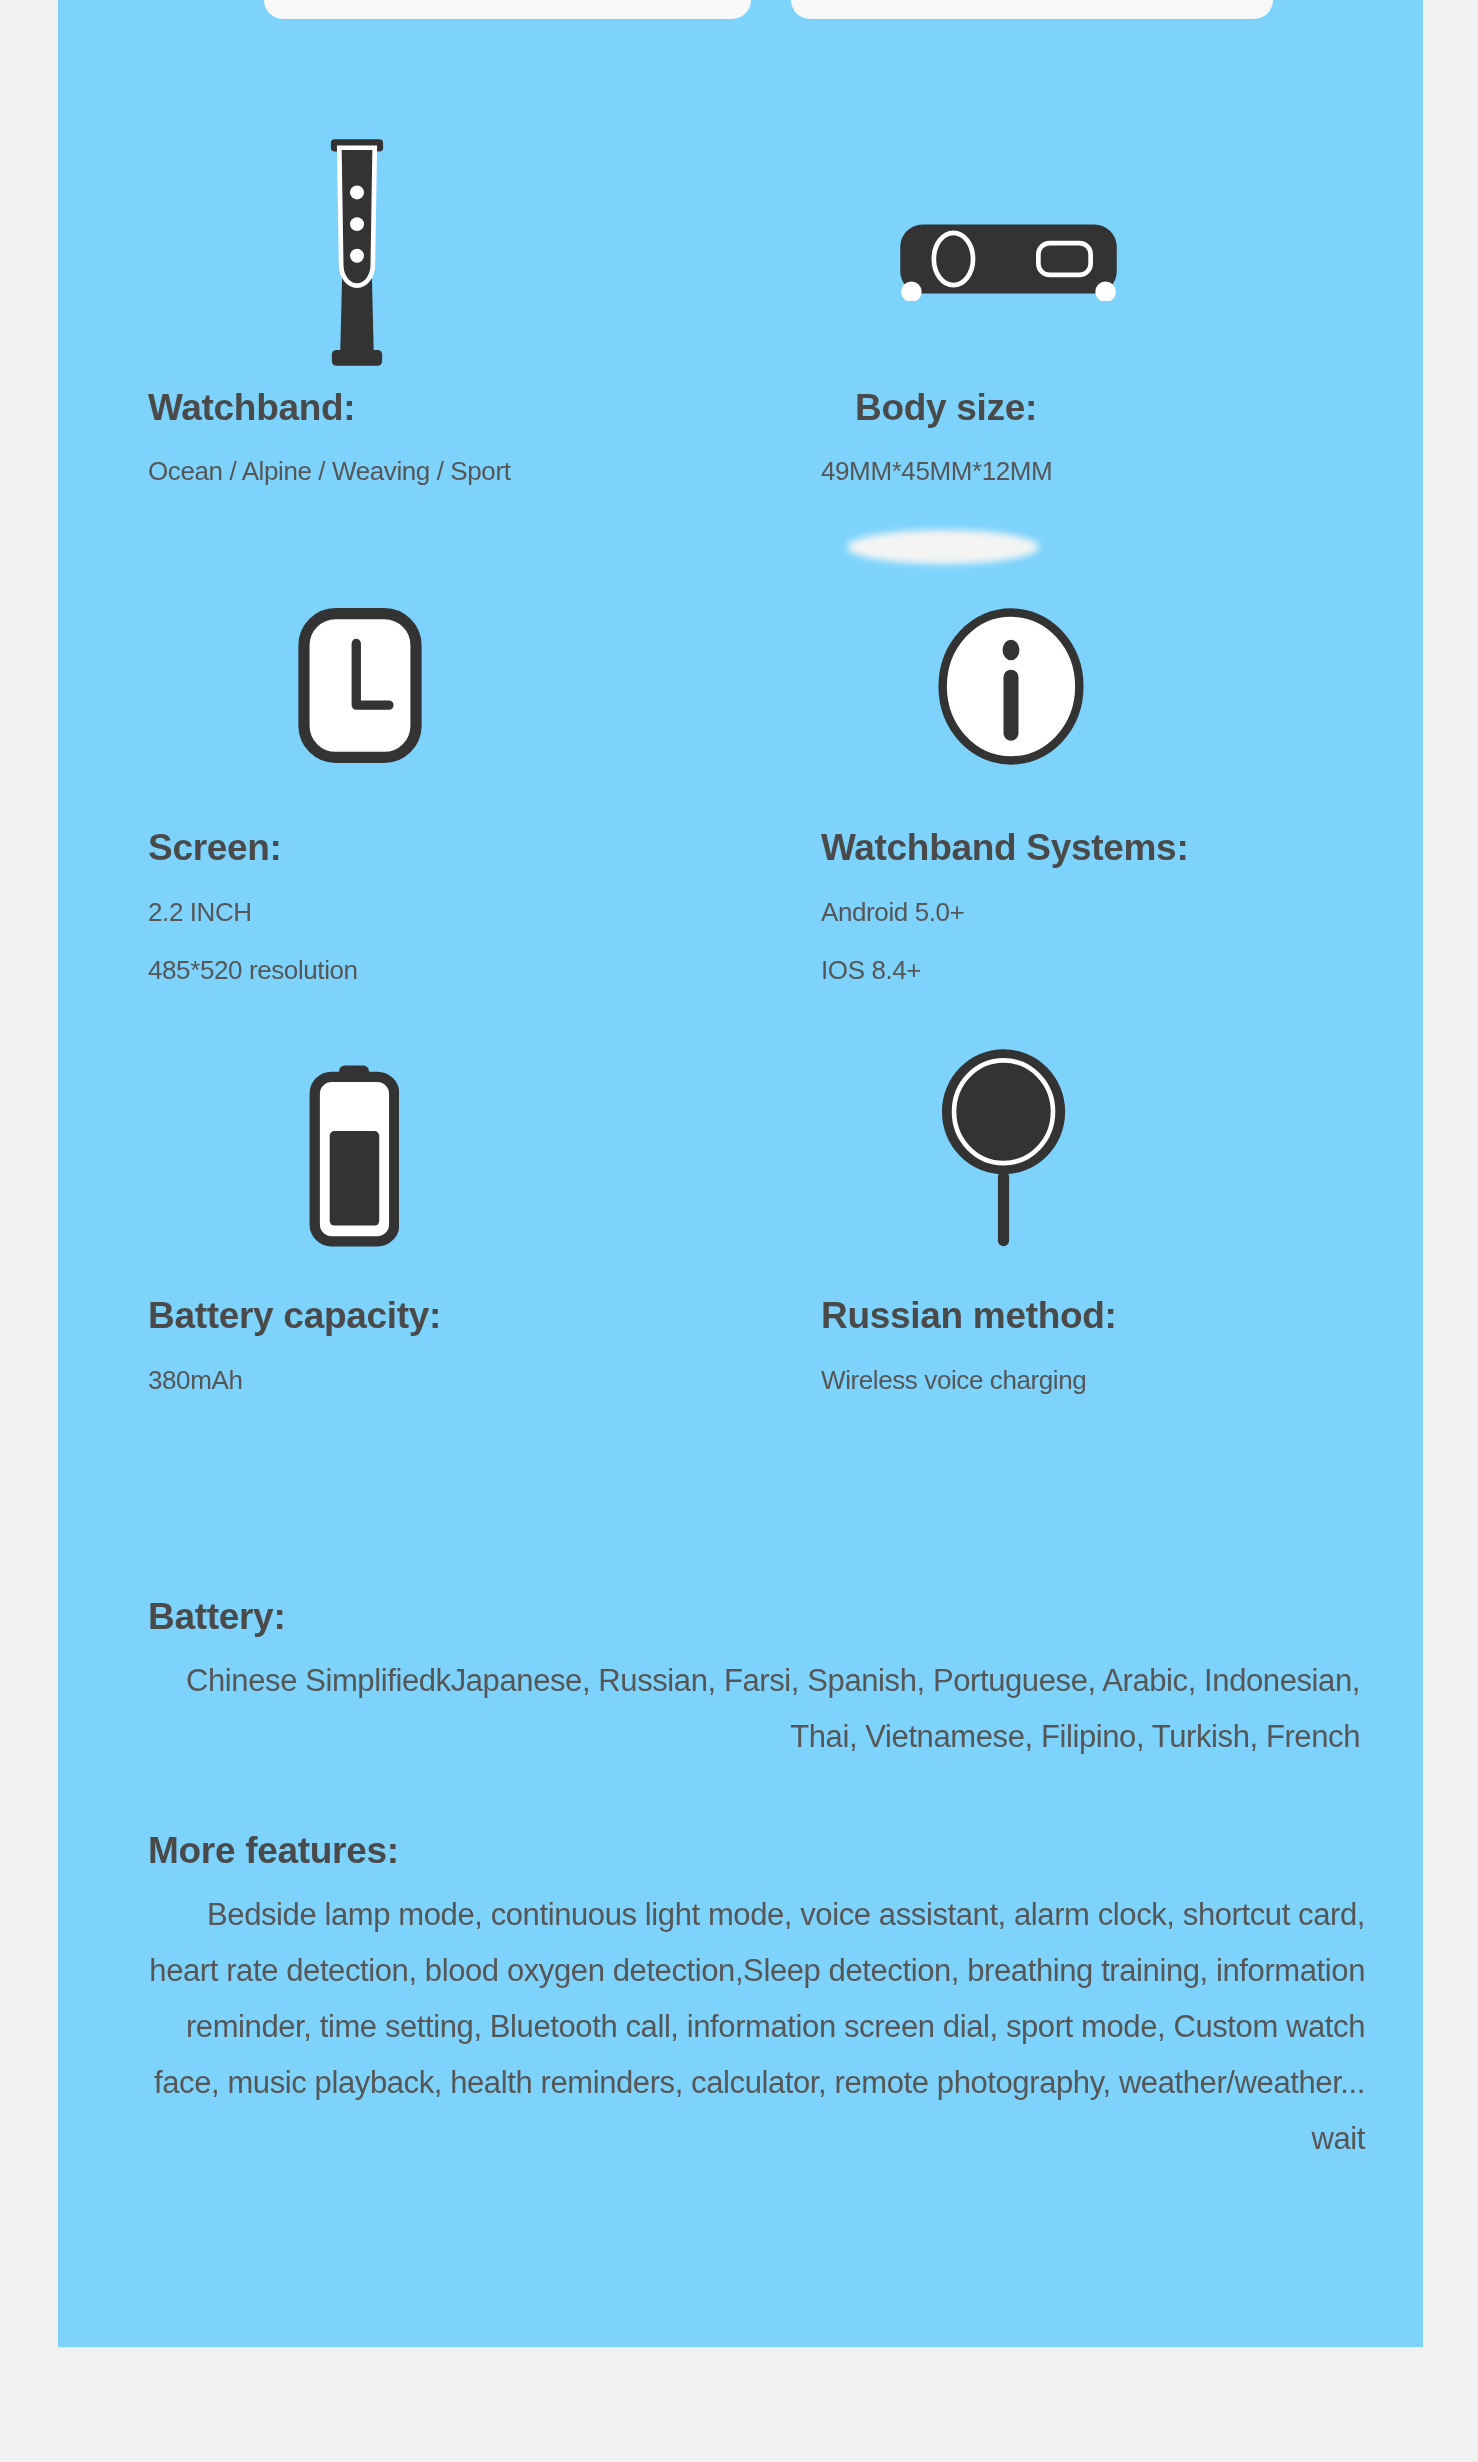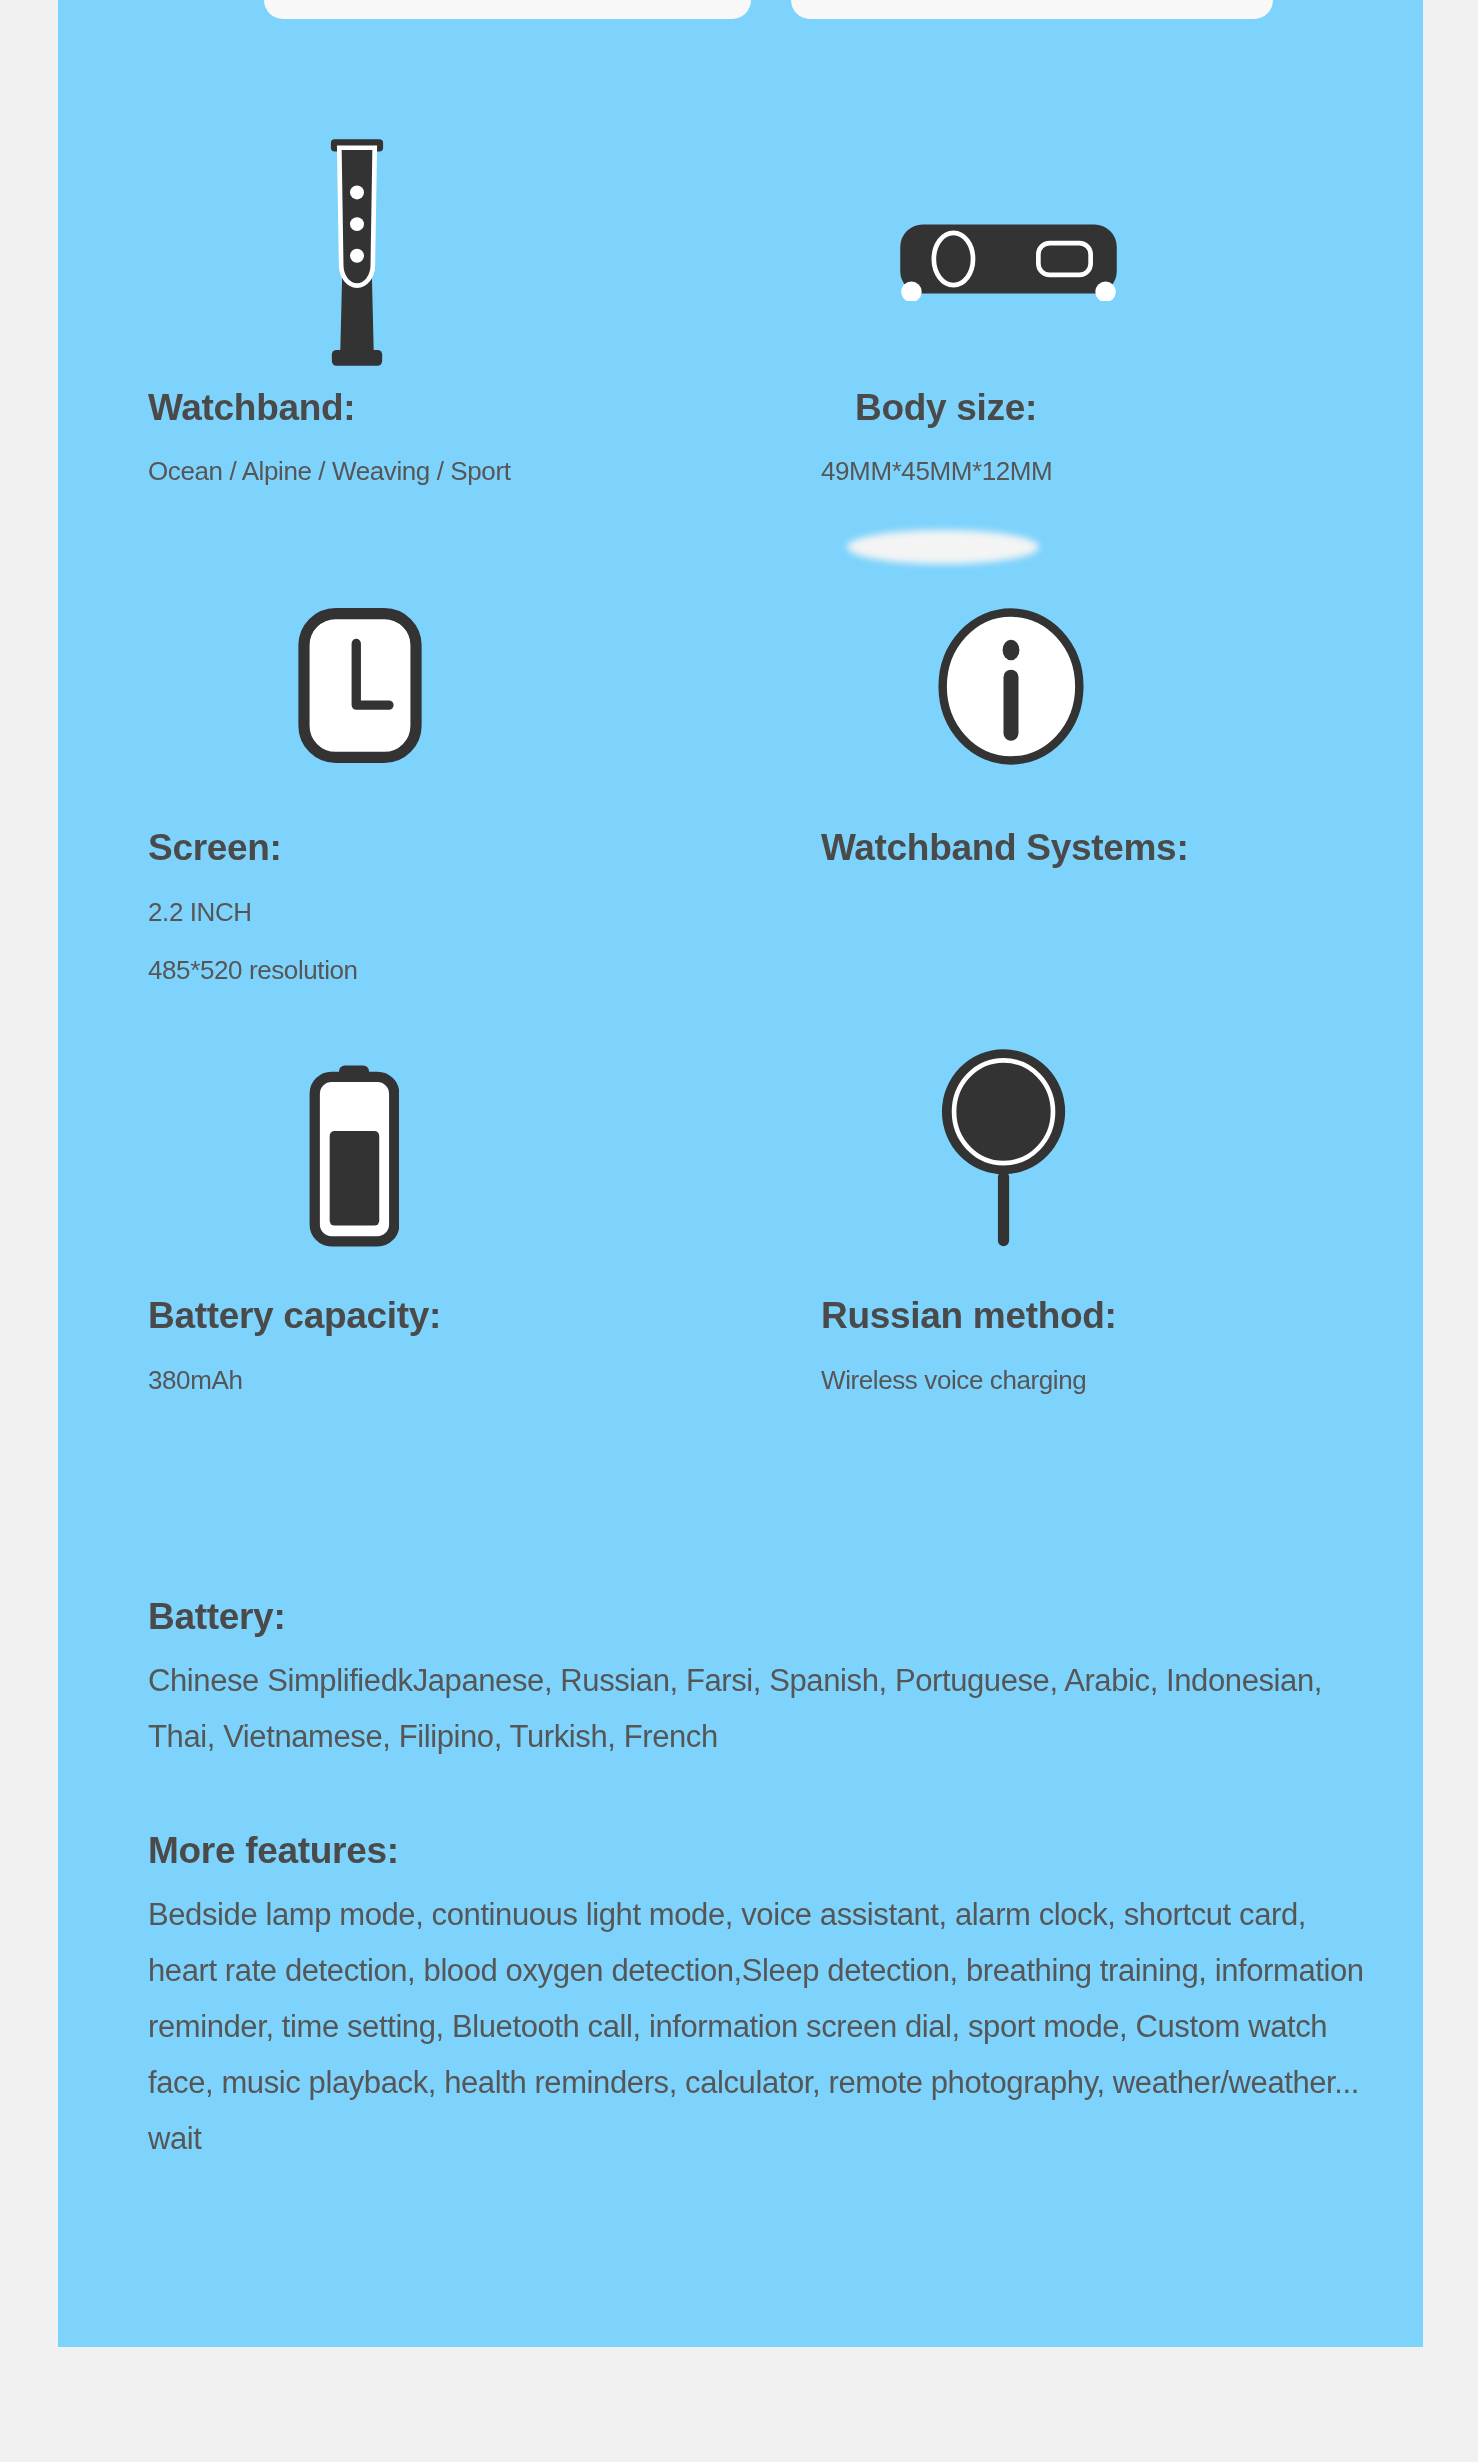--- a/index.html
+++ b/index.html
@@ -22,21 +22,21 @@
   .i-sc{left:240px;top:608px;}
   .i-in{left:878px;top:606px;}
   .i-ba{left:251px;top:1060px;}
   .i-ch{left:883px;top:1048px;}
 
   .h-spec{position:absolute;font-size:37px;font-weight:700;color:#4a4a4a;
           letter-spacing:-0.3px;line-height:1.15;white-space:nowrap;}
   .t-spec{position:absolute;font-size:26px;font-weight:400;color:#565656;
           letter-spacing:-0.4px;line-height:58px;white-space:nowrap;}
   .t-wrap{position:absolute;font-size:31px;font-weight:400;color:#565656;
-          letter-spacing:-0.4px;line-height:56px;white-space:normal;}
+          letter-spacing:-0.4px;line-height:56px;white-space:normal;text-align:right;}
 
   .p-wb-h{left:90px;top:387px}   .p-bs-h{left:797px;top:387px}
   .p-wb-t{left:90px;top:442px}   .p-bs-t{left:763px;top:442px}
   .p-sc-h{left:90px;top:827px}   .p-cs-h{left:763px;top:827px}
   .p-sc-t{left:90px;top:883px}   .p-cs-t{left:763px;top:883px}
   .p-ba-h{left:90px;top:1295px}  .p-ch-h{left:763px;top:1295px}
   .p-ba-t{left:90px;top:1351px}  .p-ch-t{left:763px;top:1351px}
   .p-lang-h{left:90px;top:1596px}
   .p-lang-t{left:90px;top:1653px;width:1212px}
   .p-feat-h{left:90px;top:1830px}
@@ -89,20 +89,24 @@
         <ellipse cx="80" cy="47" rx="9" ry="11" fill="#333333"></ellipse>
         <rect x="72" y="68" width="16" height="76" rx="8" fill="#333333"></rect>
       </svg>
     </span>
     <div class="h-spec p-sc-h">Screen:</div>
     <div class="t-spec p-sc-t">
       <div>2.2 INCH</div>
       <div>485*520 resolution</div>
     </div>
     <div class="h-spec p-cs-h">Watchband Systems:</div>
+    <div class="t-spec p-cs-t">
+      <div>Android 5.0+</div>
+      <div>IOS 8.4+</div>
+    </div>
 
     <span class="icon i-ba">
       <svg width="90" height="187" viewBox="0 0 96 200" xmlns="http://www.w3.org/2000/svg">
         <path d="M32 18 v-6 a6 6 0 0 1 6 -6 h20 a6 6 0 0 1 6 6 v6 z" fill="#333333"></path>
         <rect x="6" y="18" width="85" height="176" rx="18" fill="#ffffff" stroke="#333333" stroke-width="11"></rect>
         <rect x="22" y="76" width="53" height="101" rx="5" fill="#333333"></rect>
       </svg>
     </span>
     <span class="icon i-ch">
       <svg width="126" height="204" viewBox="0 0 135 218" xmlns="http://www.w3.org/2000/svg">

